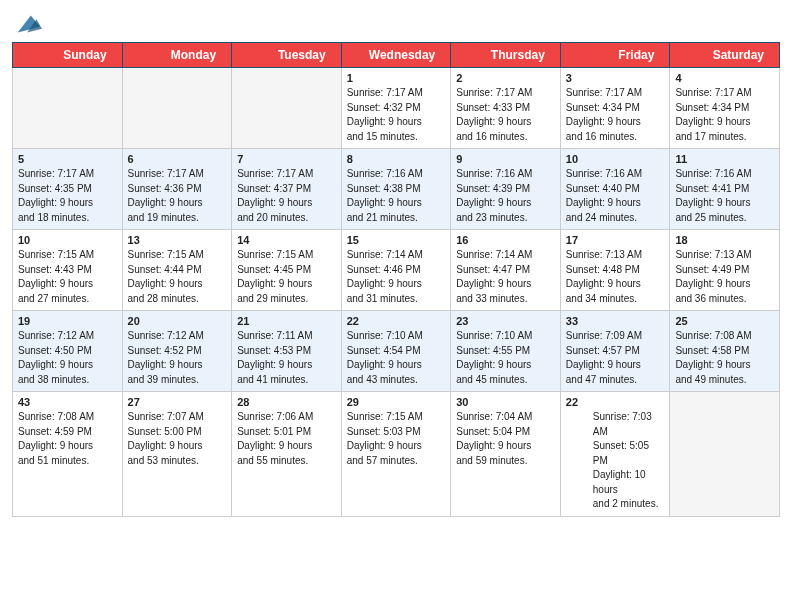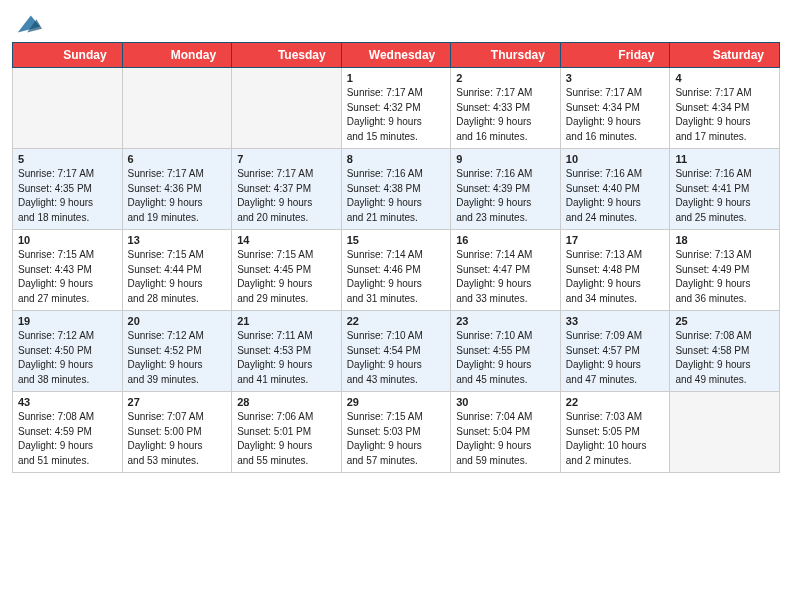--- a/index.html
+++ b/index.html
@@ -351,21 +351,21 @@
           </td>
           <td>
             <span class="day-number">30</span>
             <div class="day-info" style="white-space: pre-line;">Sunrise: 7:04 AM
 Sunset: 5:04 PM
 Daylight: 9 hours
 and 59 minutes.</div>
           </td>
           <td>
             <span class="day-number">22</span>
-            <div class="day-info" style="white-space: pre-line;">Sunrise: 7:03 AM
+            <div class="day-info" style="white-space: pre-line; margin-left: 27px;">Sunrise: 7:03 AM
 Sunset: 5:05 PM
 Daylight: 10 hours
 and 2 minutes.</div>
           </td>
           <td class="empty"></td>
         </tr>
       </tbody>
     </table>
 </div>
 

